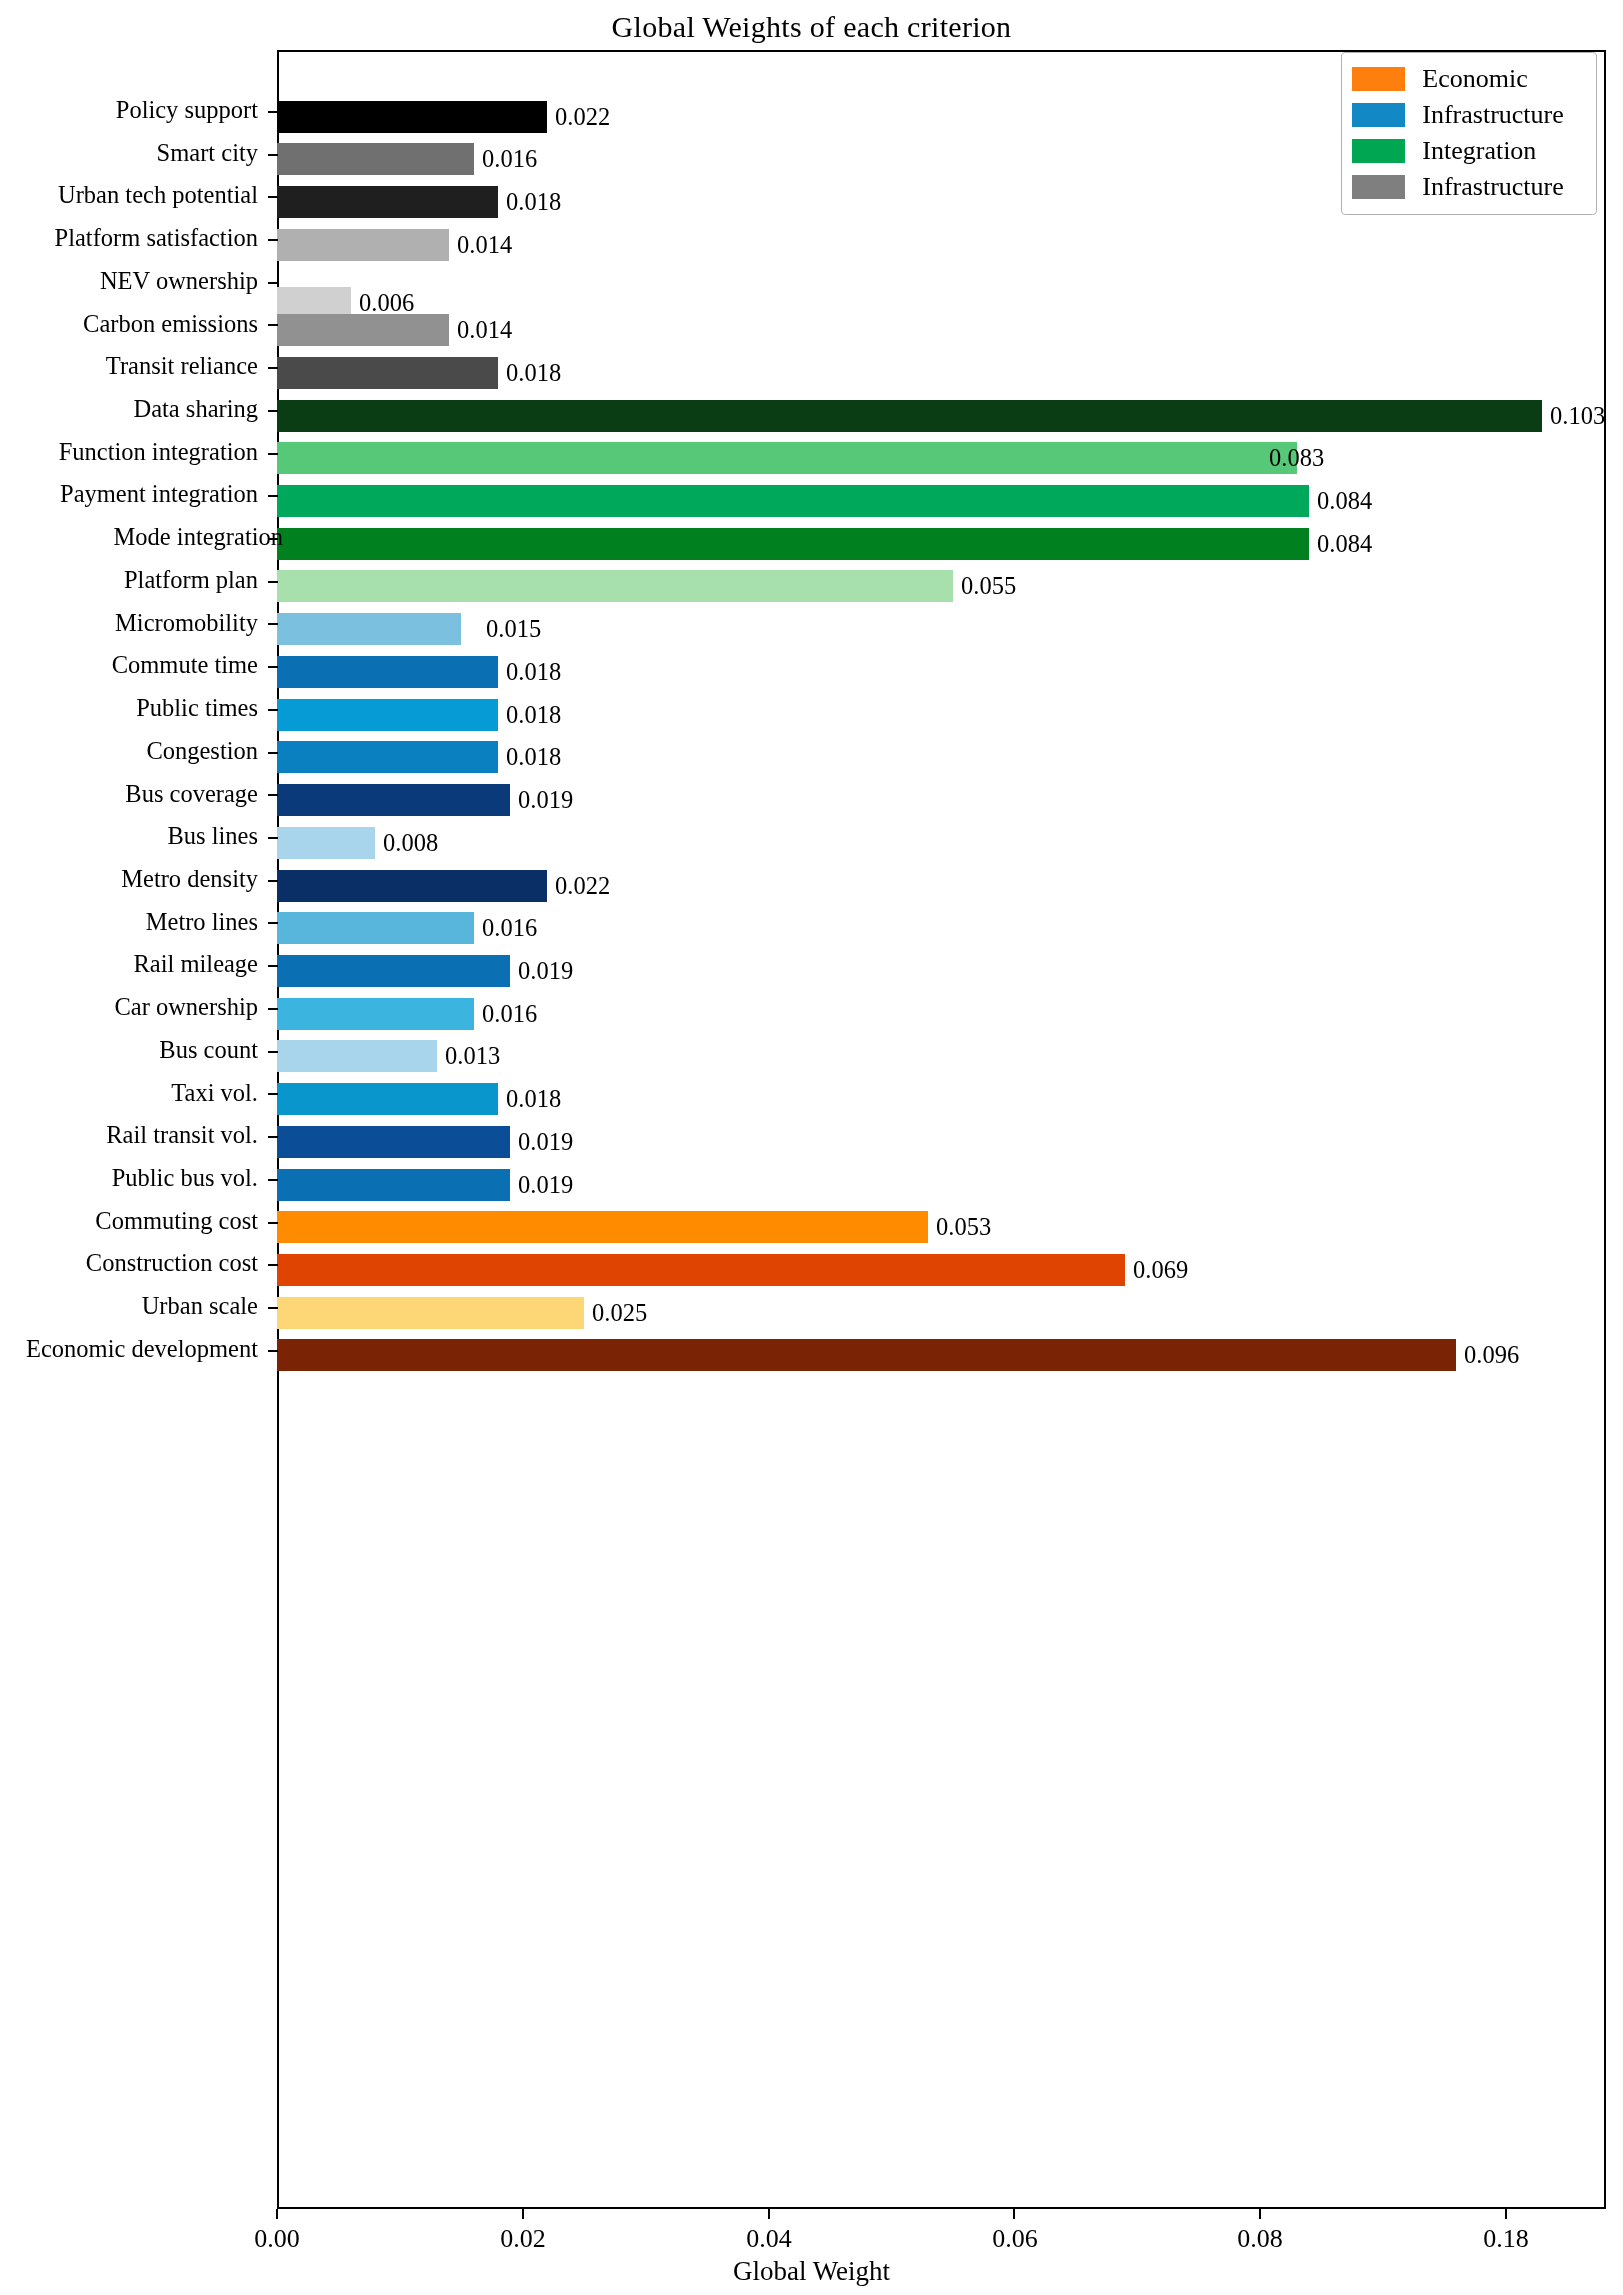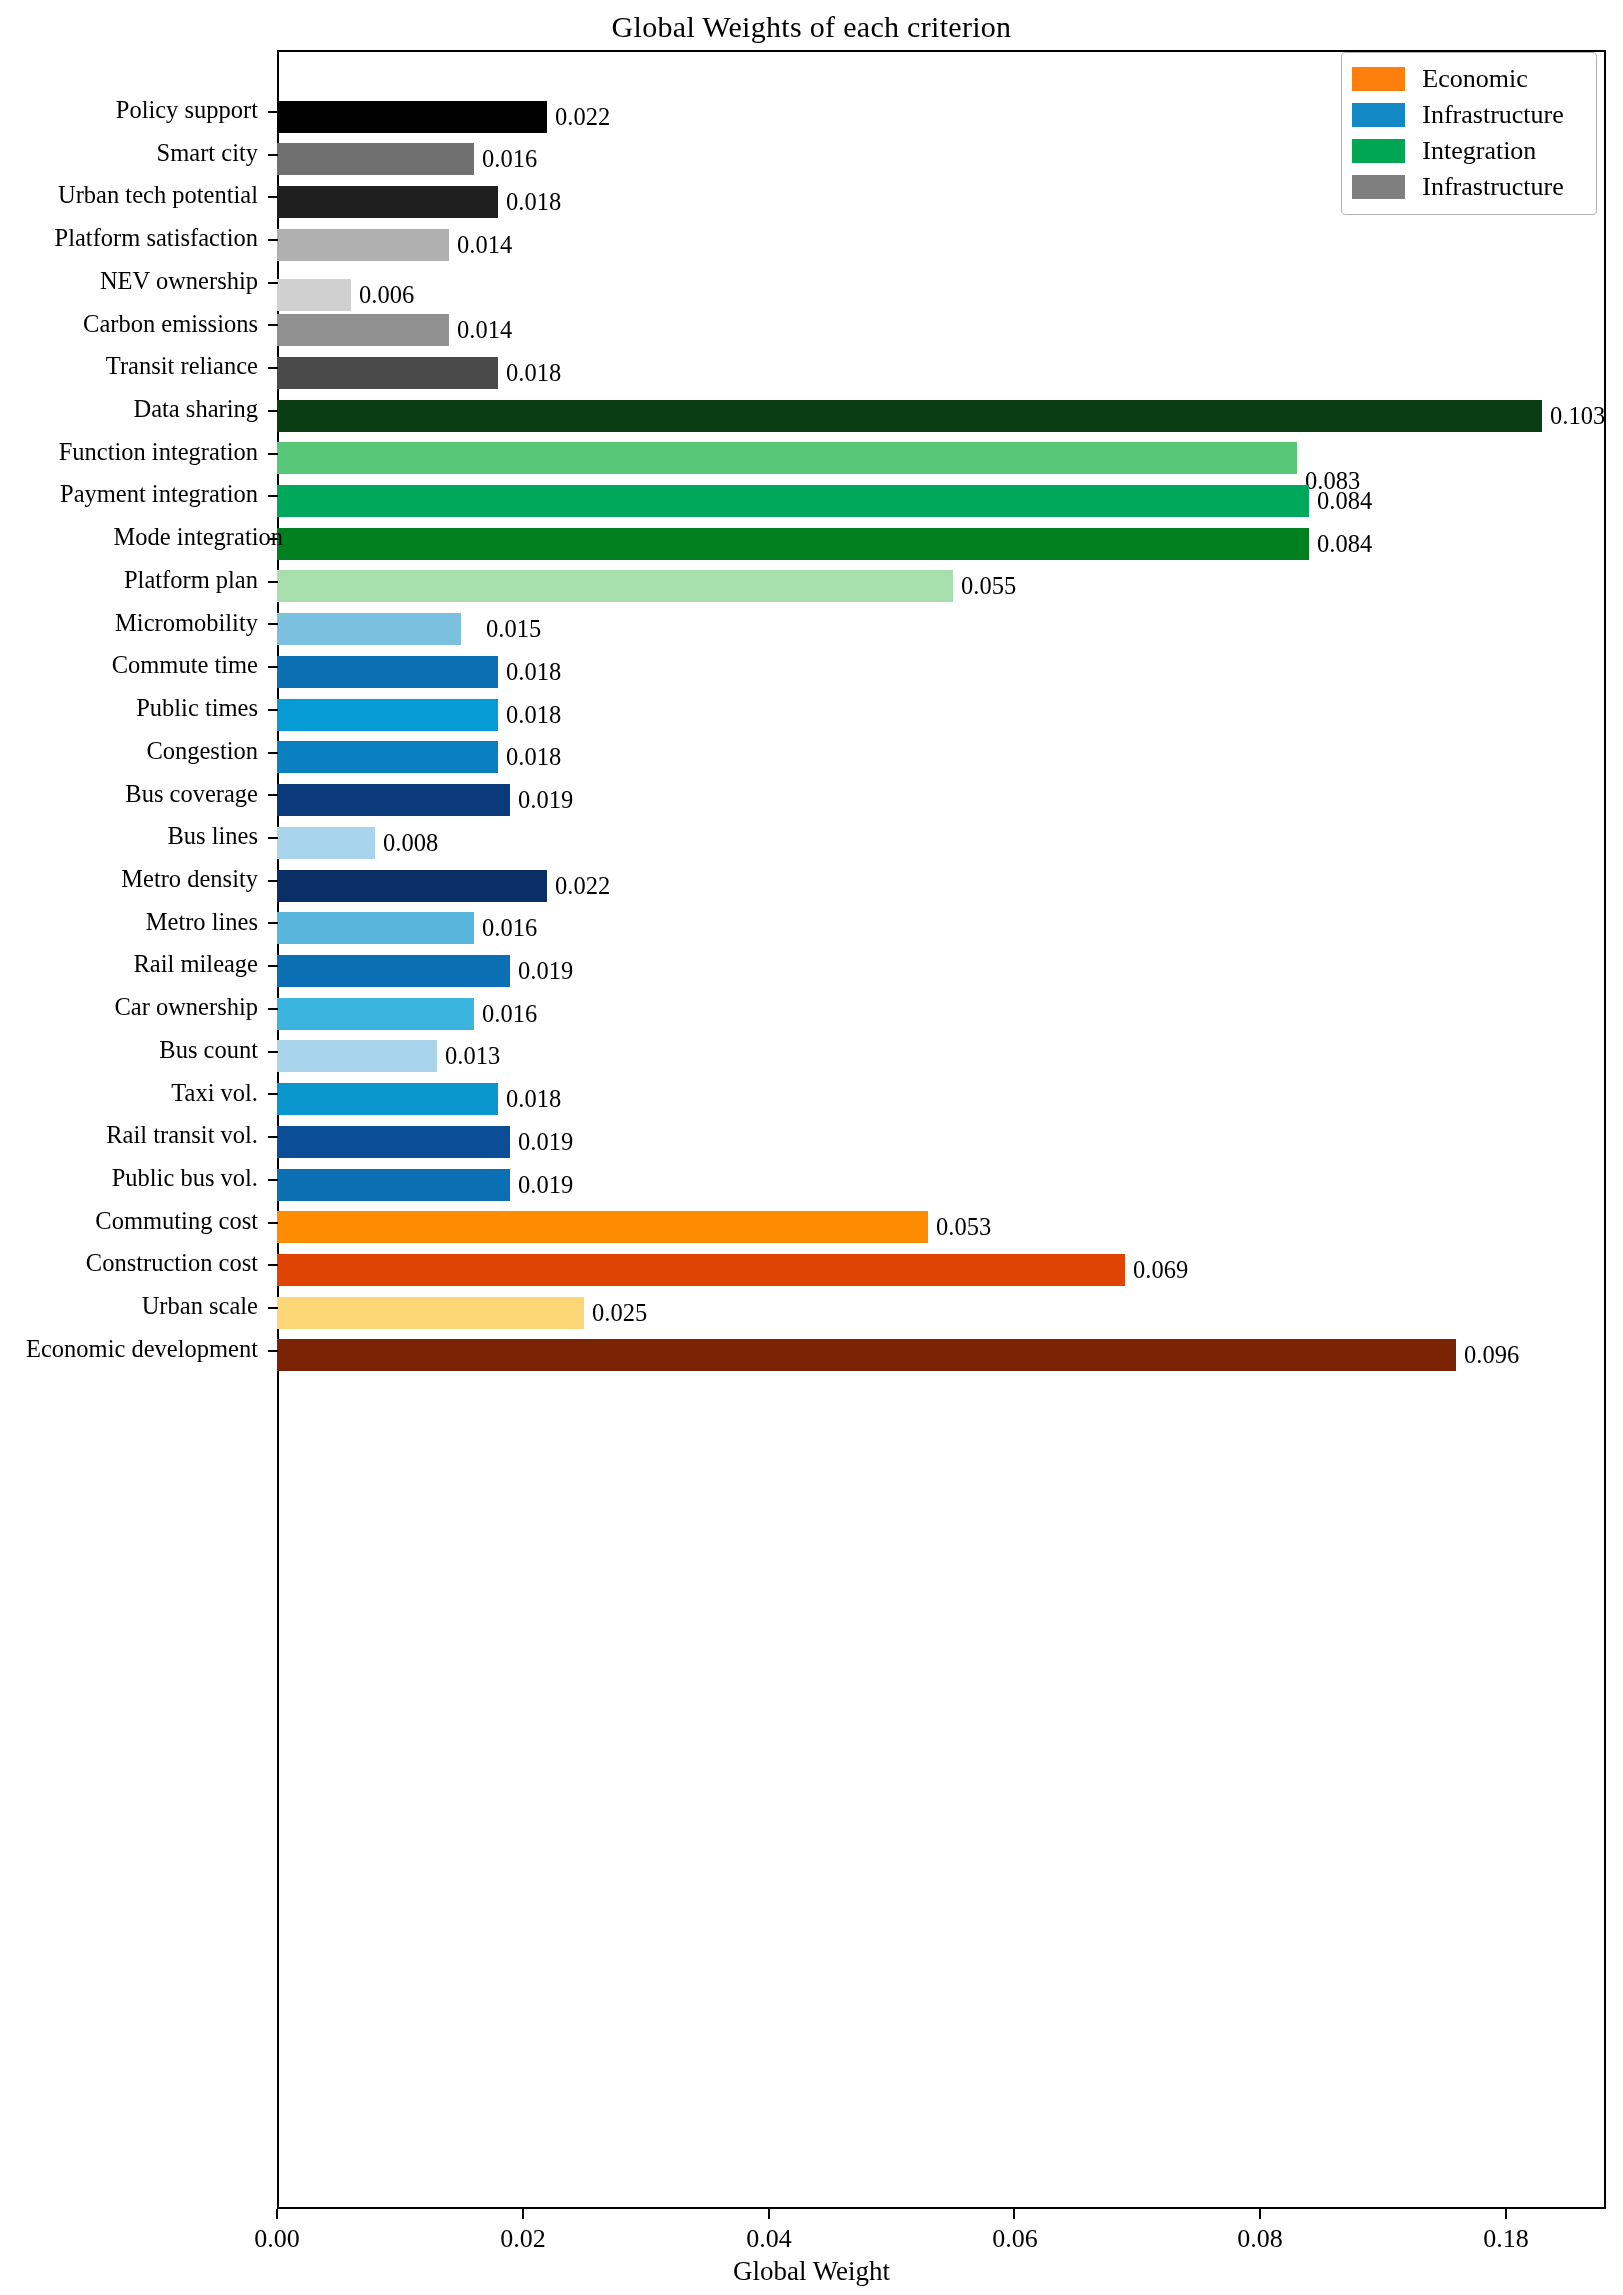--- a/index.html
+++ b/index.html
@@ -88,39 +88,39 @@
         <div class="bar-value" style="left: 197px;">0.016</div>
       </div>
       <div class="bar-row" style="top: 131px;">
         <div class="bar" title="Urban tech potential: 0.018" style="width: 221px; background: rgb(31, 31, 31);"></div>
         <div class="bar-value" style="left: 221px;">0.018</div>
       </div>
       <div class="bar-row" style="top: 174px;">
         <div class="bar" title="Platform satisfaction: 0.014" style="width: 172px; background: rgb(176, 176, 176);"></div>
         <div class="bar-value" style="left: 172px;">0.014</div>
       </div>
-      <div class="bar-row" style="top: 224px; padding-left: 11px;">
+      <div class="bar-row" style="top: 232px; padding-left: 11px;">
         <div class="bar" title="NEV ownership: 0.006" style="width: 74px; background: rgb(208, 208, 208);"></div>
         <div class="bar-value" style="left: 74px;">0.006</div>
       </div>
       <div class="bar-row" style="top: 259px;">
         <div class="bar" title="Carbon emissions: 0.014" style="width: 172px; background: rgb(145, 145, 145);"></div>
         <div class="bar-value" style="left: 172px;">0.014</div>
       </div>
       <div class="bar-row" style="top: 302px;">
         <div class="bar" title="Transit reliance: 0.018" style="width: 221px; background: rgb(74, 74, 74);"></div>
         <div class="bar-value" style="left: 221px;">0.018</div>
       </div>
       <div class="bar-row" style="top: 345px;">
         <div class="bar" title="Data sharing: 0.103" style="width: 1265px; background: rgb(10, 61, 20);"></div>
         <div class="bar-value" style="left: 1265px;">0.103</div>
       </div>
       <div class="bar-row" style="top: 387px;">
         <div class="bar" title="Function integration: 0.083" style="width: 1020px; background: rgb(87, 200, 120);"></div>
-        <div class="bar-value" style="left: 1020px; margin-top: 23px;">0.083</div>
+        <div class="bar-value" style="left: 984px;">0.083</div>
       </div>
       <div class="bar-row" style="top: 430px;">
         <div class="bar" title="Payment integration: 0.084" style="width: 1032px; background: rgb(0, 168, 91);"></div>
         <div class="bar-value" style="left: 1032px;">0.084</div>
       </div>
       <div class="bar-row" style="top: 473px;">
         <div class="bar" title="Mode integration: 0.084" style="width: 1032px; background: rgb(0, 128, 31);"></div>
         <div class="bar-value" style="left: 1032px;">0.084</div>
       </div>
       <div class="bar-row" style="top: 515px;">

